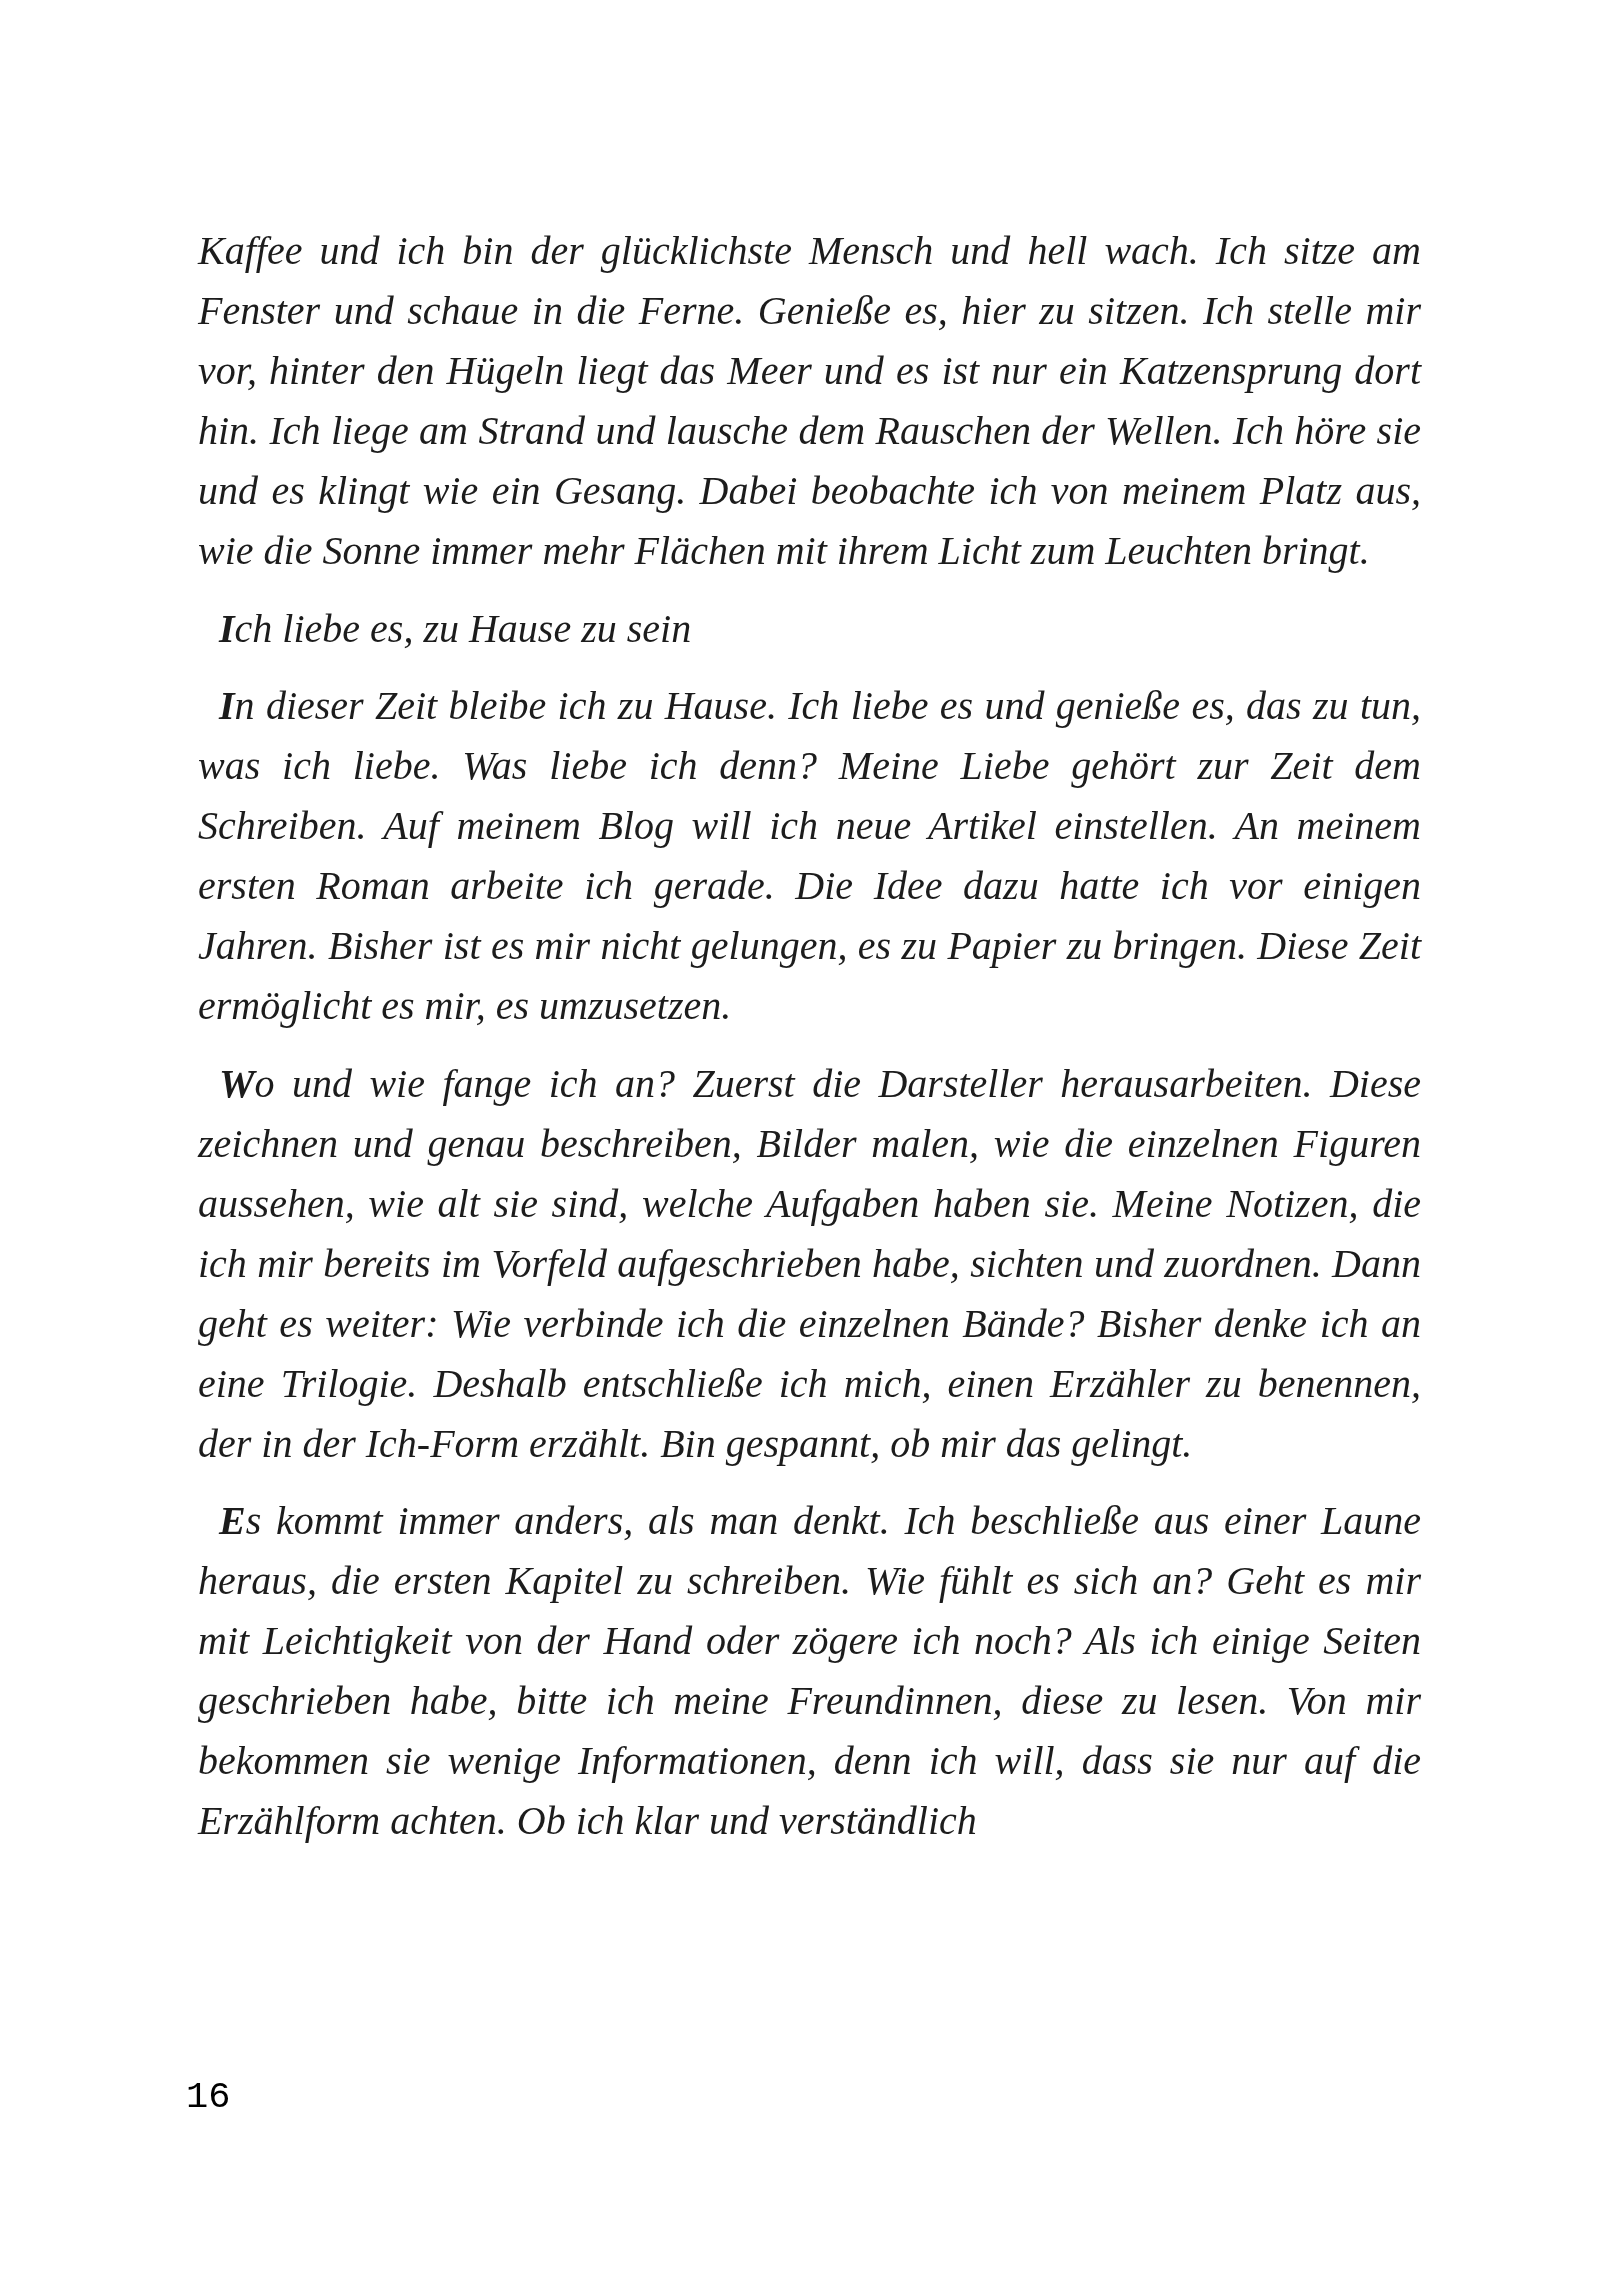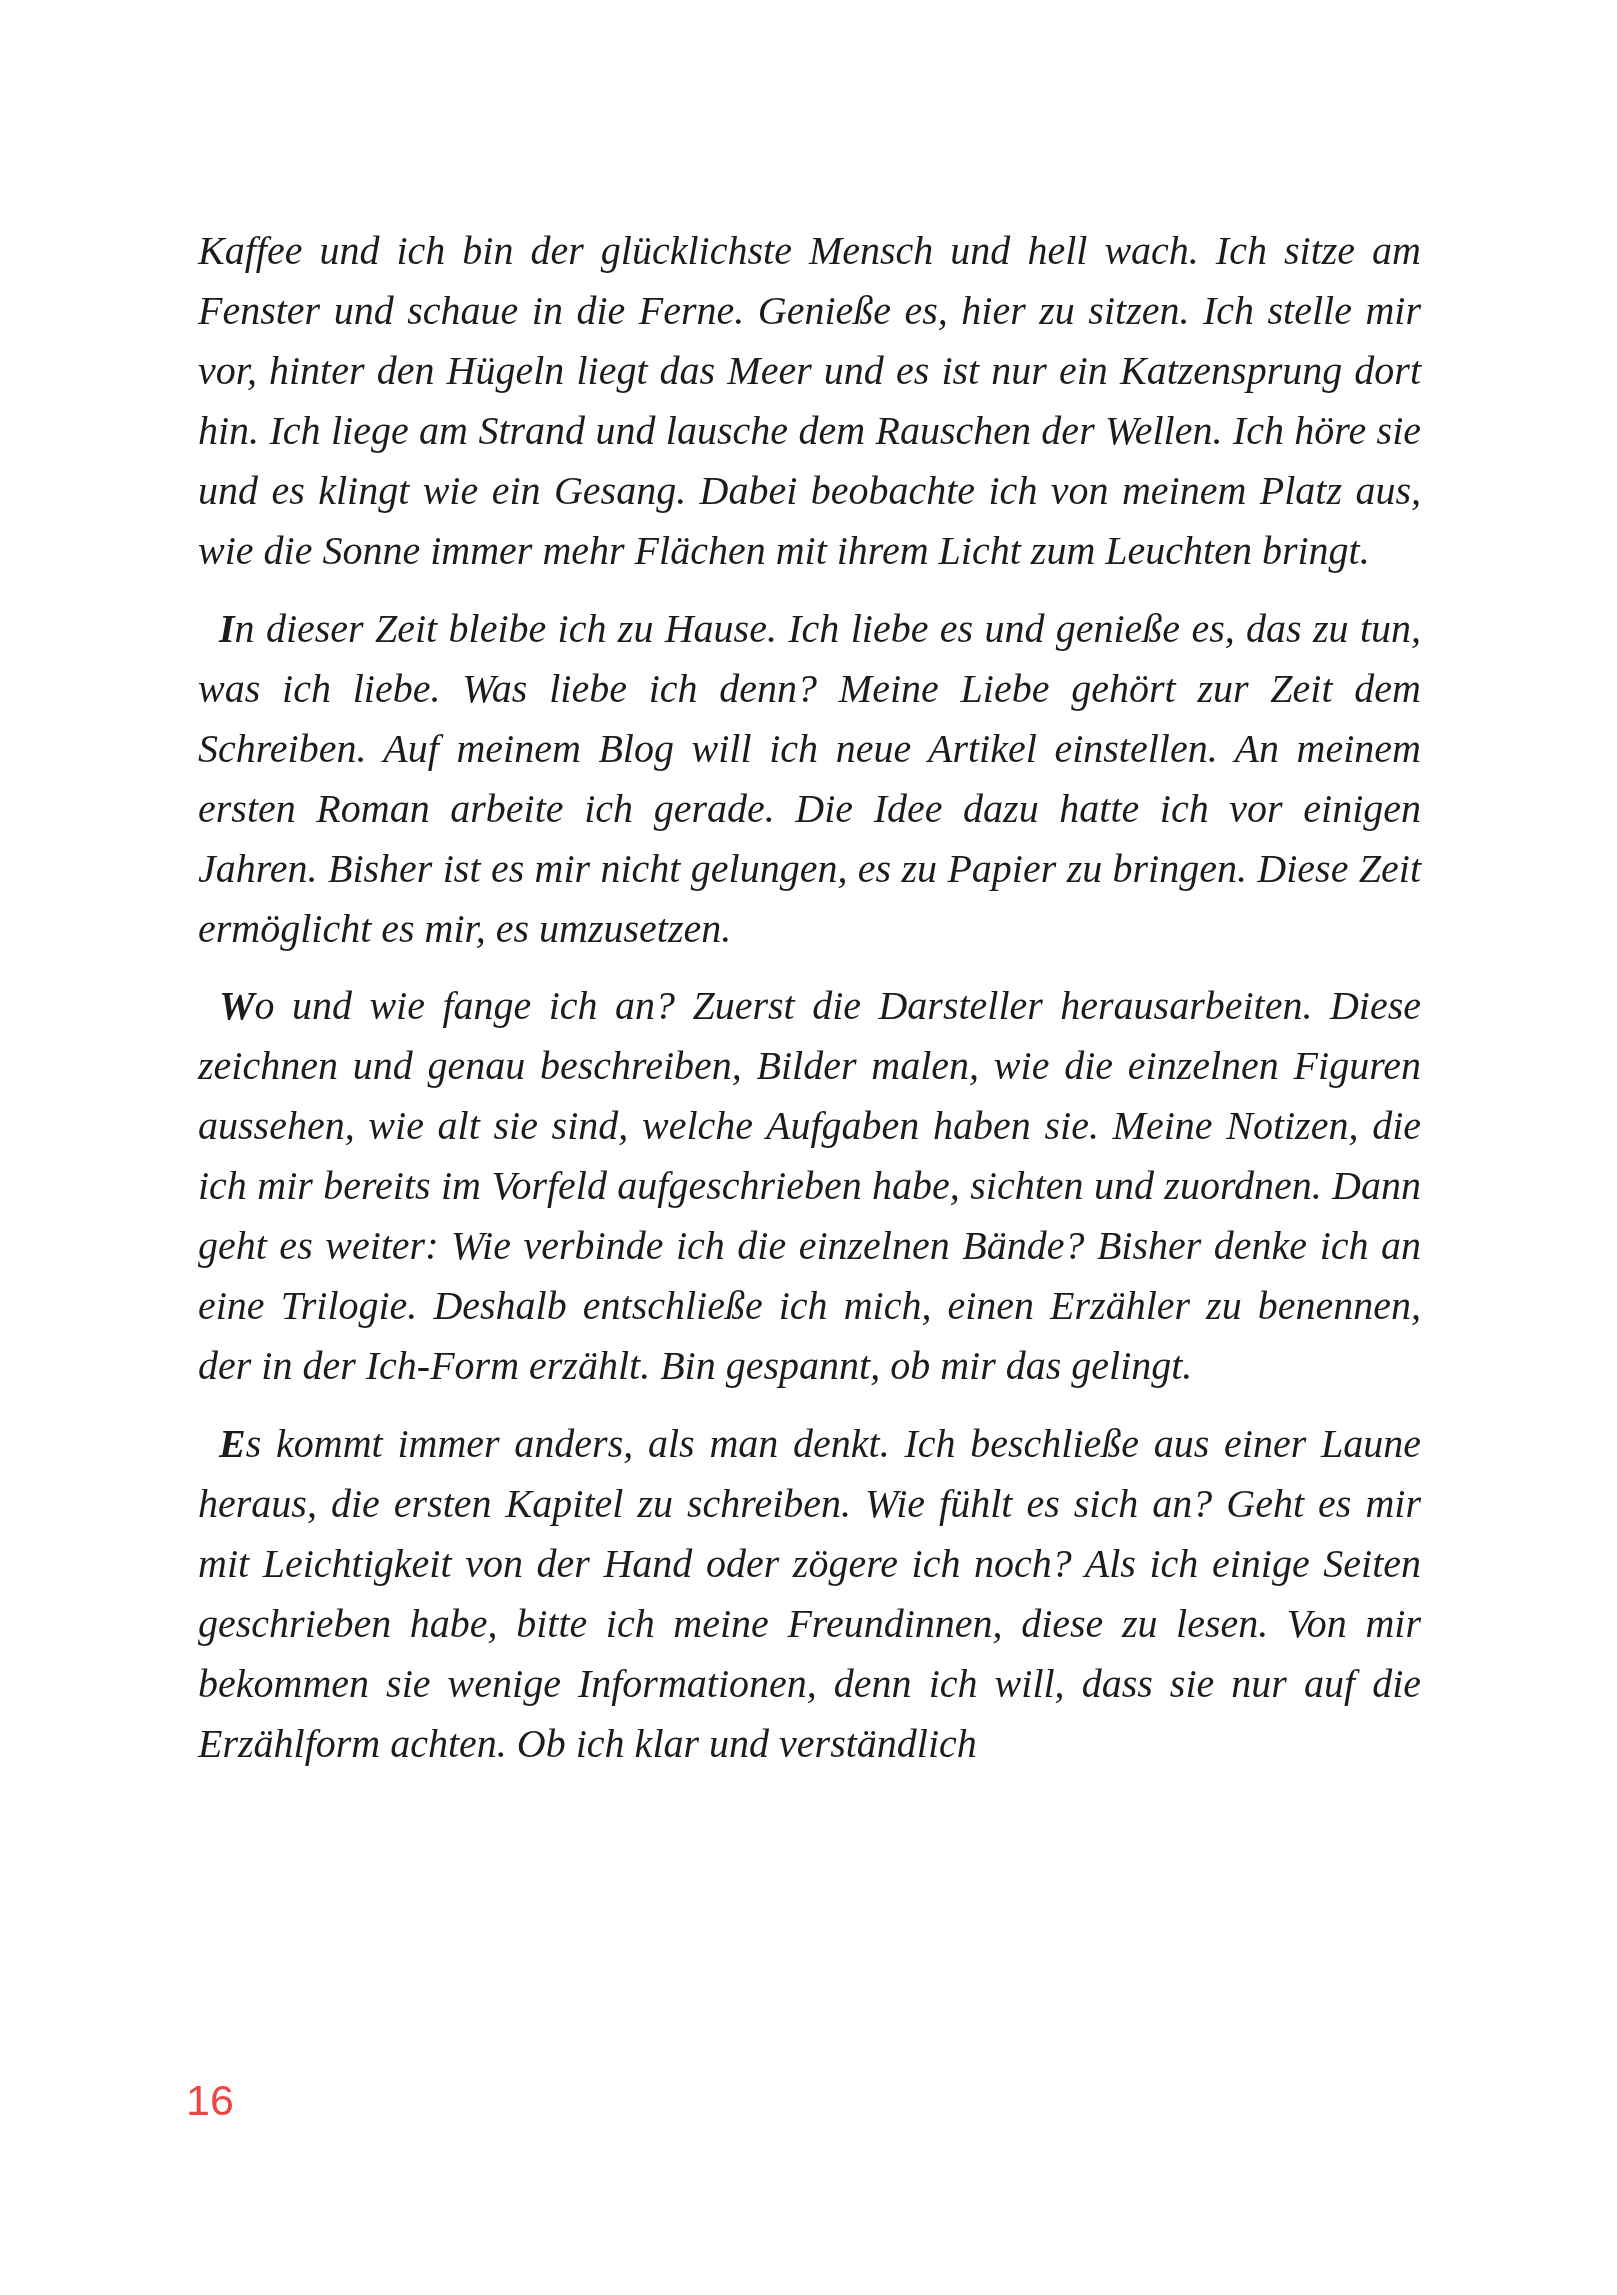--- a/index.html
+++ b/index.html
@@ -42,35 +42,36 @@
   }
   .lead {
     font-weight: bold;
   }
   .page-footer {
     position: absolute;
     left: 186px;
     top: 2076px;
   }
   .page-number {
-    font-family: Liberation Sans, sans-serif;
+    font-family: Liberation Mono, monospace;
     font-style: normal;
-    font-size: 43px;
-    color: #ef4444;
+    font-size: 37px;
+    color: #000000;
   }
 </style>
 </head>
 <body>
 
 <div class="page">
 
   <main class="text-block">
 
     <p class="para"><span class="lead"></span><span>Kaffee und ich bin der glücklichste Mensch und hell wach. Ich sitze am Fenster und schaue in die Ferne. Genieße es, hier zu sitzen. Ich stelle mir vor, hinter den Hügeln liegt das Meer und es ist nur ein Katzensprung dort hin. Ich liege am Strand und lausche dem Rauschen der Wellen. Ich höre sie und es klingt wie ein Gesang. Dabei beobachte ich von meinem Platz aus, wie die Sonne immer mehr Flächen mit ihrem Licht zum Leuchten bringt.</span></p>
 
+    <p class="para indent"><span class="lead">I</span><span>ch liebe es, zu Hause zu sein</span></p>
 
     <p class="para indent"><span class="lead">I</span><span>n dieser Zeit bleibe ich zu Hause. Ich liebe es und genieße es, das zu tun, was ich liebe. Was liebe ich denn? Meine Liebe gehört zur Zeit dem Schreiben. Auf meinem Blog will ich neue Artikel einstellen. An meinem ersten Roman arbeite ich gerade. Die Idee dazu hatte ich vor einigen Jahren. Bisher ist es mir nicht gelungen, es zu Papier zu bringen. Diese Zeit ermöglicht es mir, es umzusetzen.</span></p>
 
     <p class="para indent"><span class="lead">W</span><span>o und wie fange ich an? Zuerst die Darsteller herausarbeiten. Diese zeichnen und genau beschreiben, Bilder malen, wie die einzelnen Figuren aussehen, wie alt sie sind, welche Aufgaben haben sie. Meine Notizen, die ich mir bereits im Vorfeld aufgeschrieben habe, sichten und zuordnen.  Dann geht es weiter: Wie verbinde ich die einzelnen Bände? Bisher denke ich an eine Trilogie. Deshalb entschließe ich mich, einen Erzähler zu benennen, der in der Ich-Form erzählt. Bin gespannt, ob mir das gelingt.</span></p>
 
     <p class="para indent"><span class="lead">E</span><span>s kommt immer anders, als man denkt. Ich beschließe aus einer Laune heraus, die ersten Kapitel zu schreiben. Wie fühlt es sich an? Geht es mir mit Leichtigkeit von der Hand oder zögere ich noch? Als ich einige Seiten geschrieben habe, bitte ich meine Freundinnen, diese zu lesen. Von mir bekommen sie wenige Informationen, denn ich will, dass sie nur auf die Erzählform achten. Ob ich klar und verständlich</span></p>
 
   </main>
 
   <footer class="page-footer">

